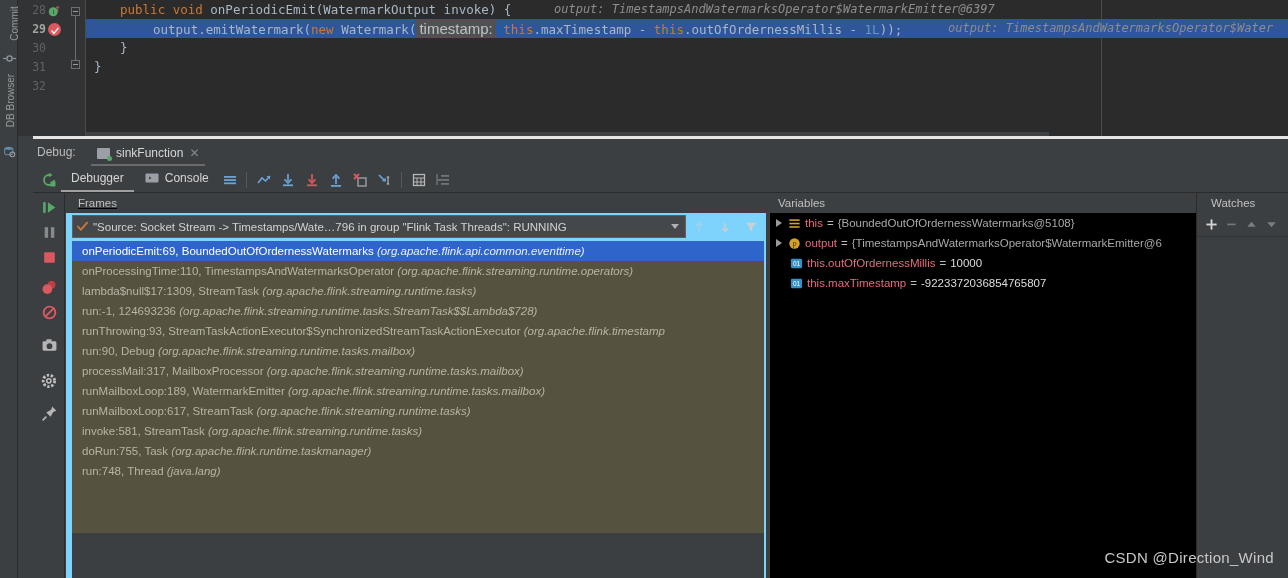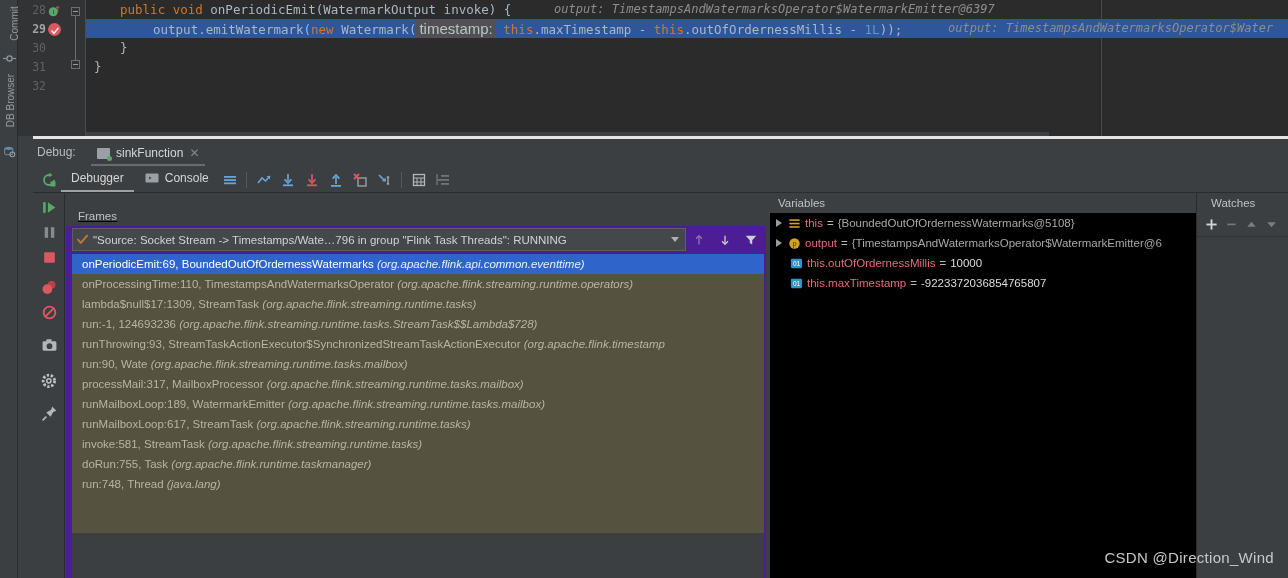--- a/index.html
+++ b/index.html
@@ -124,22 +124,22 @@
 
   
   .panels{ position:absolute; left:0; top:54px; right:0; bottom:0; }
   .sidetools{
     position:absolute; left:0; top:0; width:32px; bottom:0; background:#3c3f41;
     border-right:1px solid #2b2b2b;
   }
   .sidebtn{ position:absolute; left:8px; width:17px; height:17px; }
 
   .framespane{
-    position:absolute; left:33px; top:13px; width:700px; bottom:0;
-    background:#4c1d95;
+    position:absolute; left:33px; top:0; width:700px; bottom:0;
+    background:#7dd3fc;
     text-decoration:underline;
   }
   .panehdr{
     height:20px; font-size:11.5px; color:#c0c0c0; padding:4px 0 0 12px;
     background:#3c3f41;
   }
   .threadbar{
     position:absolute; left:6px; top:22px; right:2px; height:23px;
     display:flex; align-items:center; gap:0;
   }
@@ -492,21 +492,21 @@
               </svg>
           </div>
         </div>
 
         <div class="frameslist">
           <div class="frow sel"><span>onPeriodicEmit:69, BoundedOutOfOrdernessWatermarks</span> <span class="pkg">(org.apache.flink.api.common.eventtime)</span></div>
           <div class="frow"><span>onProcessingTime:110, TimestampsAndWatermarksOperator</span> <span class="pkg">(org.apache.flink.streaming.runtime.operators)</span></div>
           <div class="frow"><span>lambda$null$17:1309, StreamTask</span> <span class="pkg">(org.apache.flink.streaming.runtime.tasks)</span></div>
           <div class="frow"><span>run:-1, 124693236</span> <span class="pkg">(org.apache.flink.streaming.runtime.tasks.StreamTask$$Lambda$728)</span></div>
           <div class="frow"><span>runThrowing:93, StreamTaskActionExecutor$SynchronizedStreamTaskActionExecutor</span> <span class="pkg">(org.apache.flink.timestamp</span></div>
-          <div class="frow"><span>run:90, Wate</span> <span class="pkg">(org.apache.flink.streaming.runtime.tasks.mailbox)</span></div>
+          <div class="frow"><span>run:90, Debug</span> <span class="pkg">(org.apache.flink.streaming.runtime.tasks.mailbox)</span></div>
           <div class="frow"><span>processMail:317, MailboxProcessor</span> <span class="pkg">(org.apache.flink.streaming.runtime.tasks.mailbox)</span></div>
           <div class="frow"><span>runMailboxLoop:189, WatermarkEmitter</span> <span class="pkg">(org.apache.flink.streaming.runtime.tasks.mailbox)</span></div>
           <div class="frow"><span>runMailboxLoop:617, StreamTask</span> <span class="pkg">(org.apache.flink.streaming.runtime.tasks)</span></div>
           <div class="frow"><span>invoke:581, StreamTask</span> <span class="pkg">(org.apache.flink.streaming.runtime.tasks)</span></div>
           <div class="frow"><span>doRun:755, Task</span> <span class="pkg">(org.apache.flink.runtime.taskmanager)</span></div>
           <div class="frow"><span>run:748, Thread</span> <span class="pkg">(java.lang)</span></div>
         </div>
 
         <div class="framesblank"></div>
       </div>

